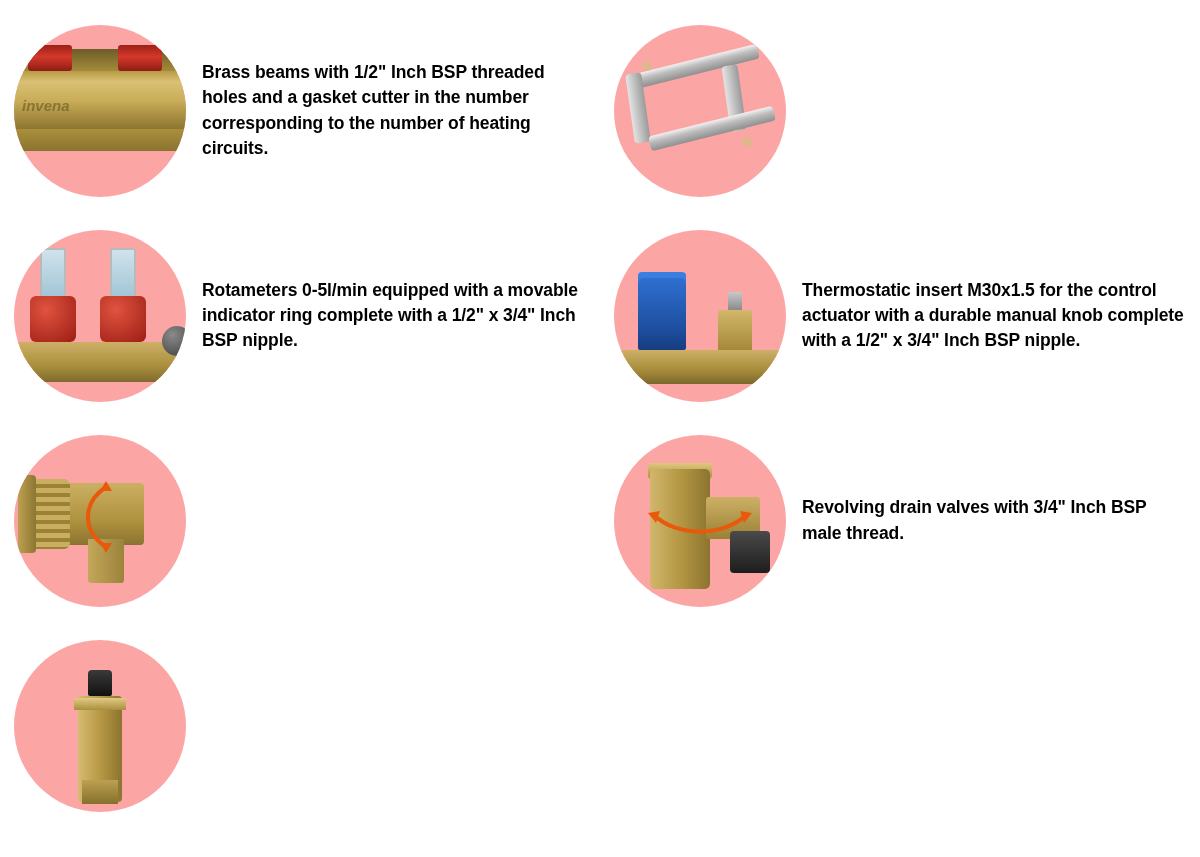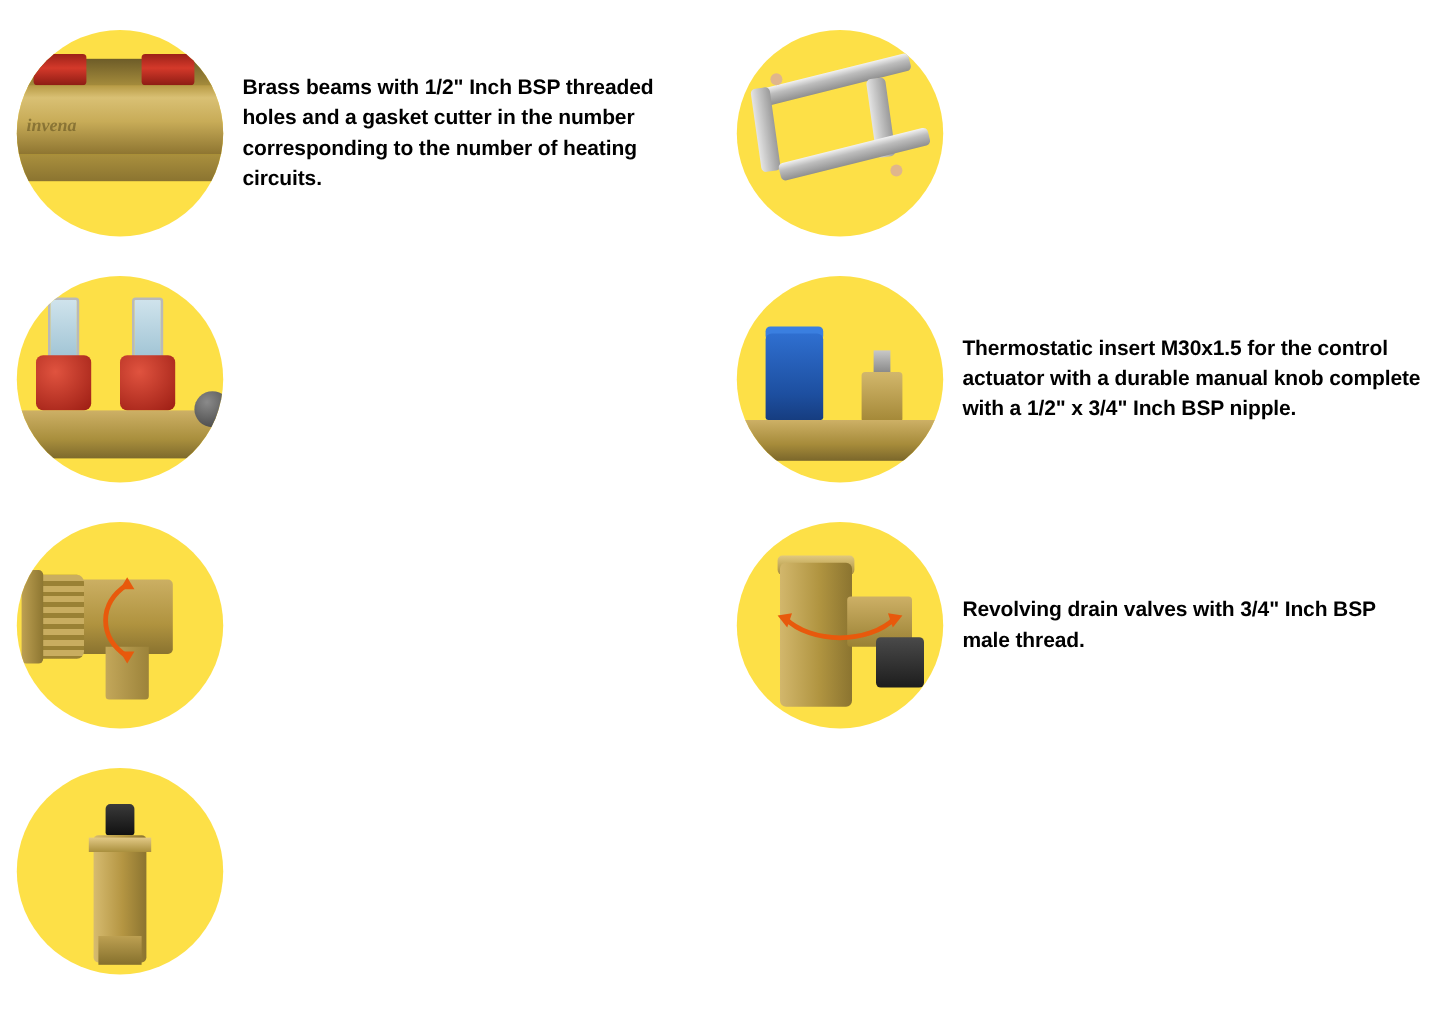--- a/index.html
+++ b/index.html
@@ -26,25 +26,24 @@
     display: flex;
     align-items: center;
     padding-left: 14px;
     padding-right: 16px;
   }
   .thumb {
     width: 172px;
     height: 172px;
     min-width: 172px;
     border-radius: 50%;
-    background: #fde047;
+    background: #fca5a5;
     position: relative;
     overflow: hidden;
     flex: 0 0 auto;
-    font-family: Liberation Serif, serif;
   }
   .caption {
     font-size: 17.5px;
     font-weight: bold;
     line-height: 1.44;
     color: #000000;
     margin-left: 16px;
     letter-spacing: -0.1px;
   }
 
@@ -263,20 +262,21 @@
 
   <div class="feature-item">
     <div class="thumb">
       <div class="art rota-tube t1"></div>
       <div class="art rota-tube t2"></div>
       <div class="art rota-cap c1"></div>
       <div class="art rota-cap c2"></div>
       <div class="art rota-base"></div>
       <div class="art rota-knob"></div>
     </div>
+    <div class="caption">Rotameters 0-5l/min equipped with a movable indicator ring complete with a 1/2" x 3/4" Inch BSP nipple.</div>
   </div>
 
   <div class="feature-item">
     <div class="thumb">
       <div class="art thermo-blue-top"></div>
       <div class="art thermo-blue"></div>
       <div class="art thermo-stem"></div>
       <div class="art thermo-brass"></div>
       <div class="art thermo-base"></div>
     </div>

